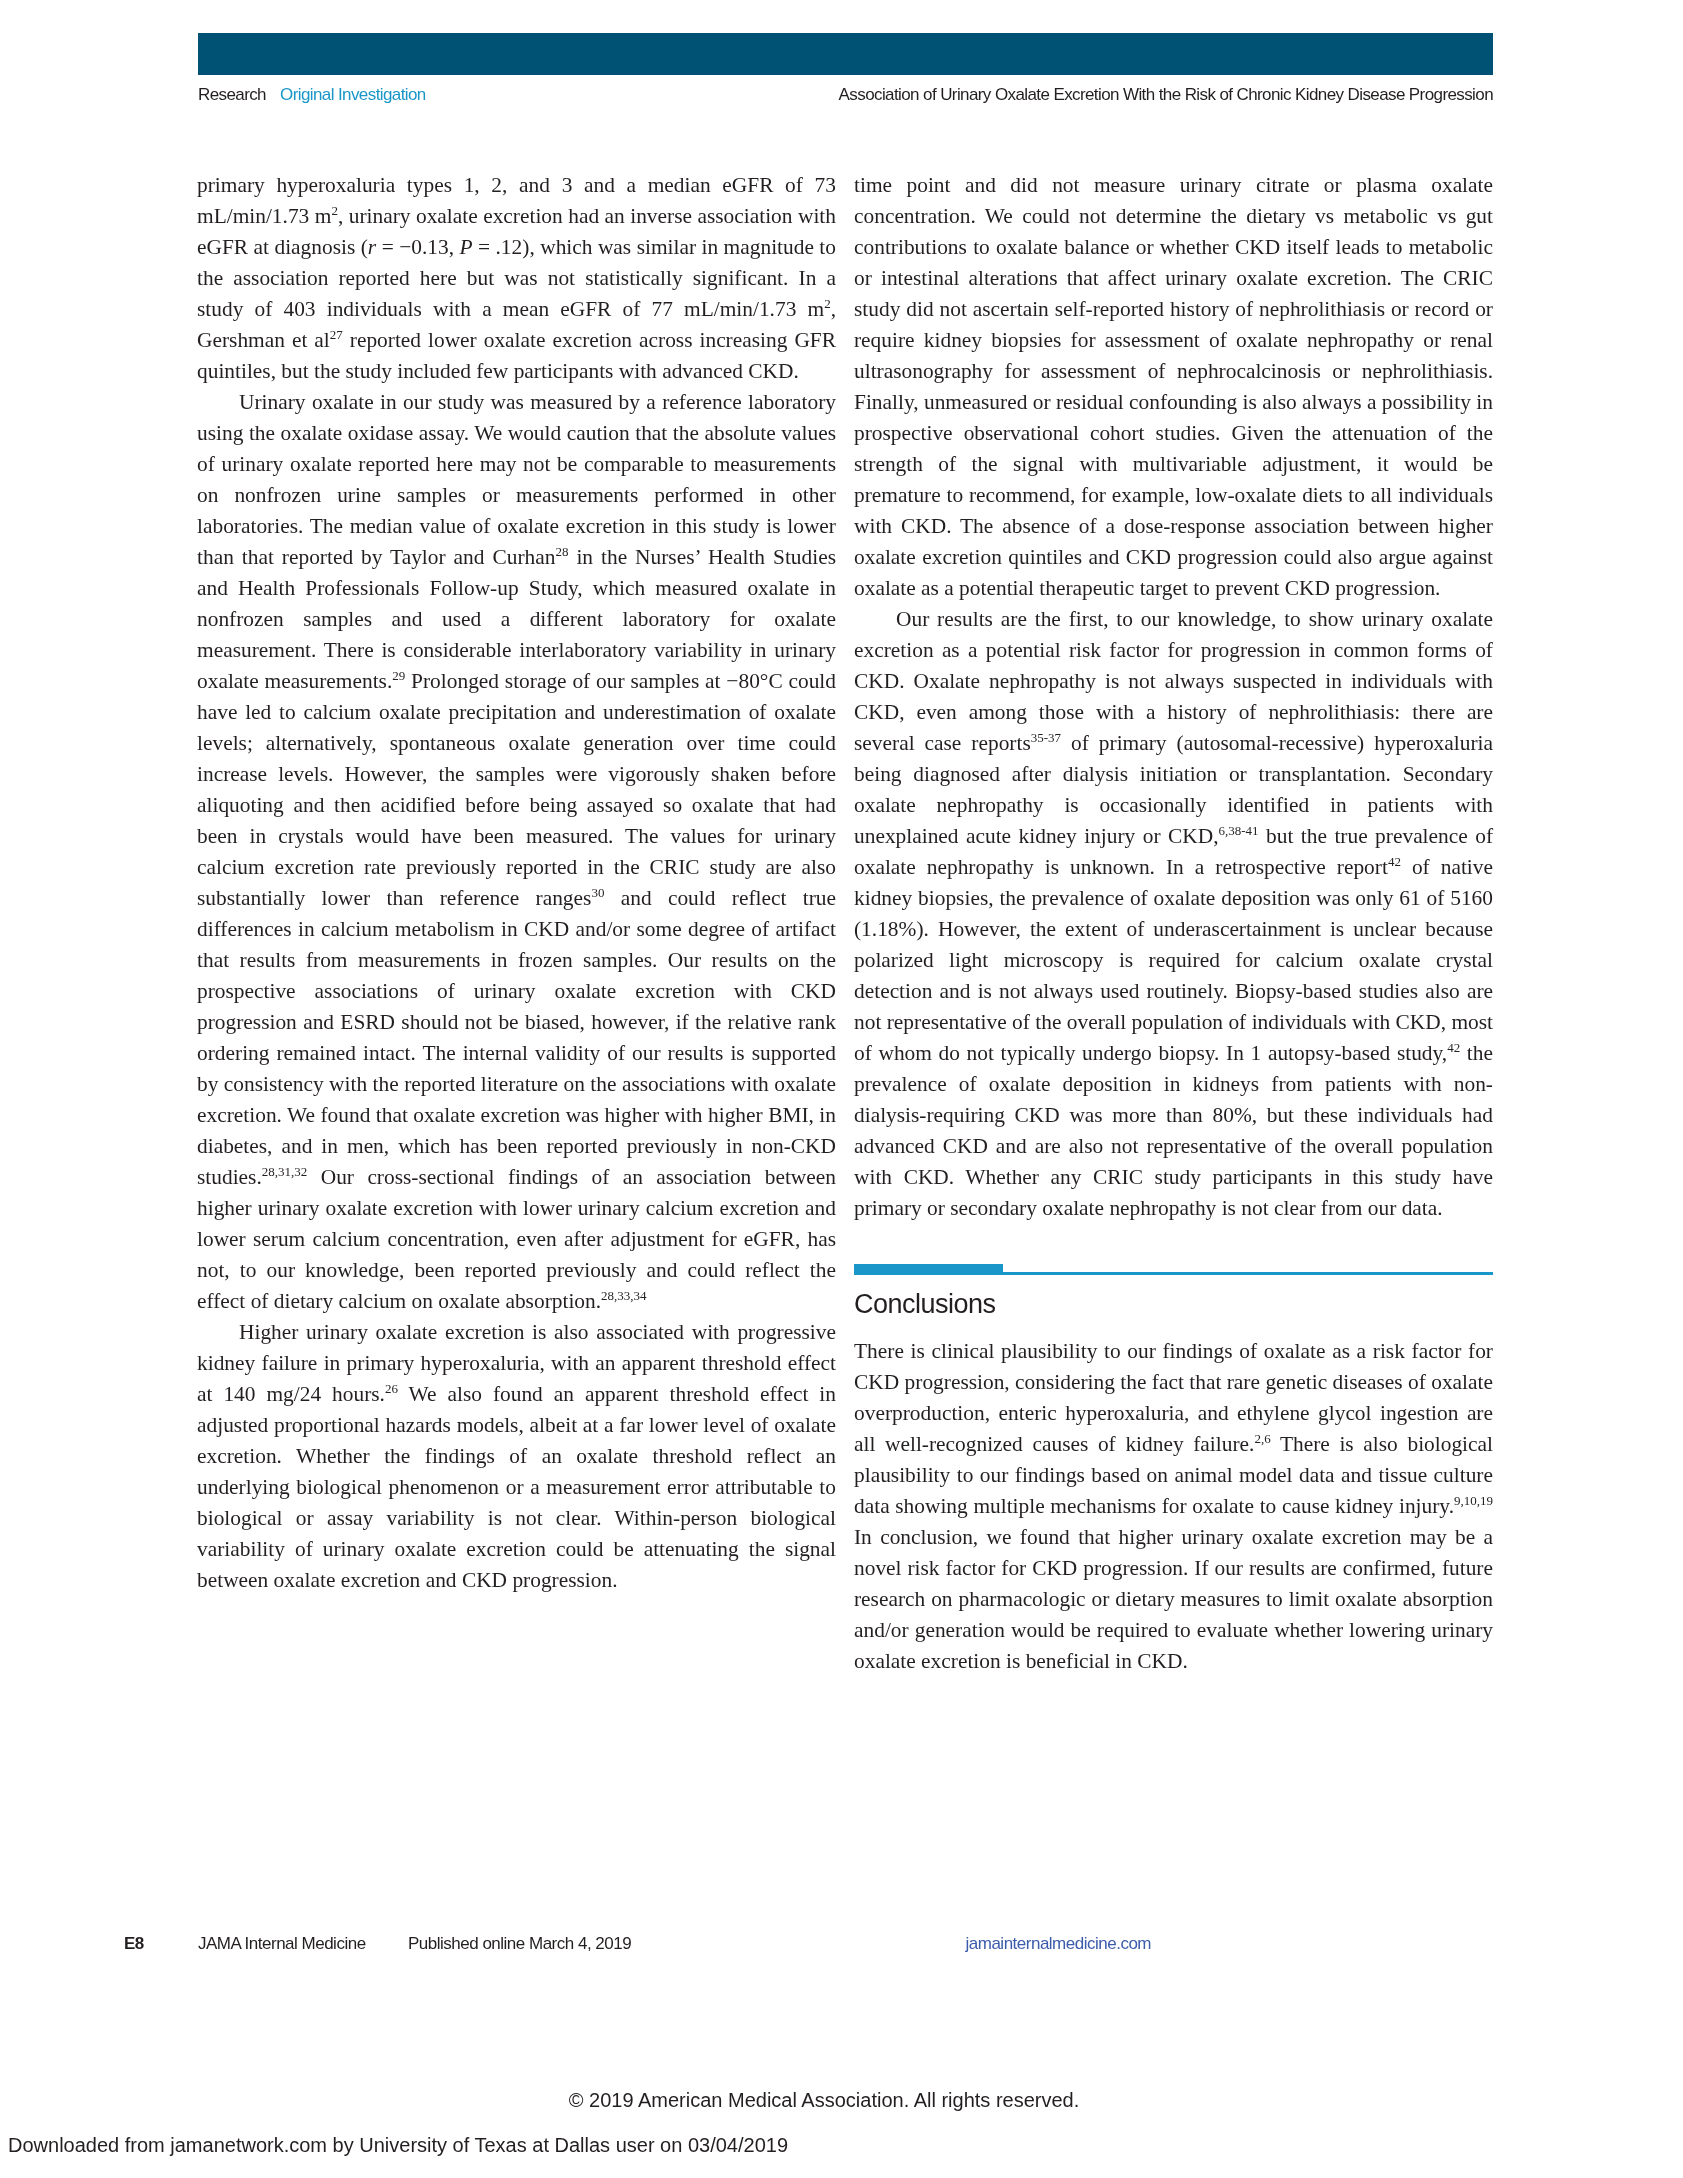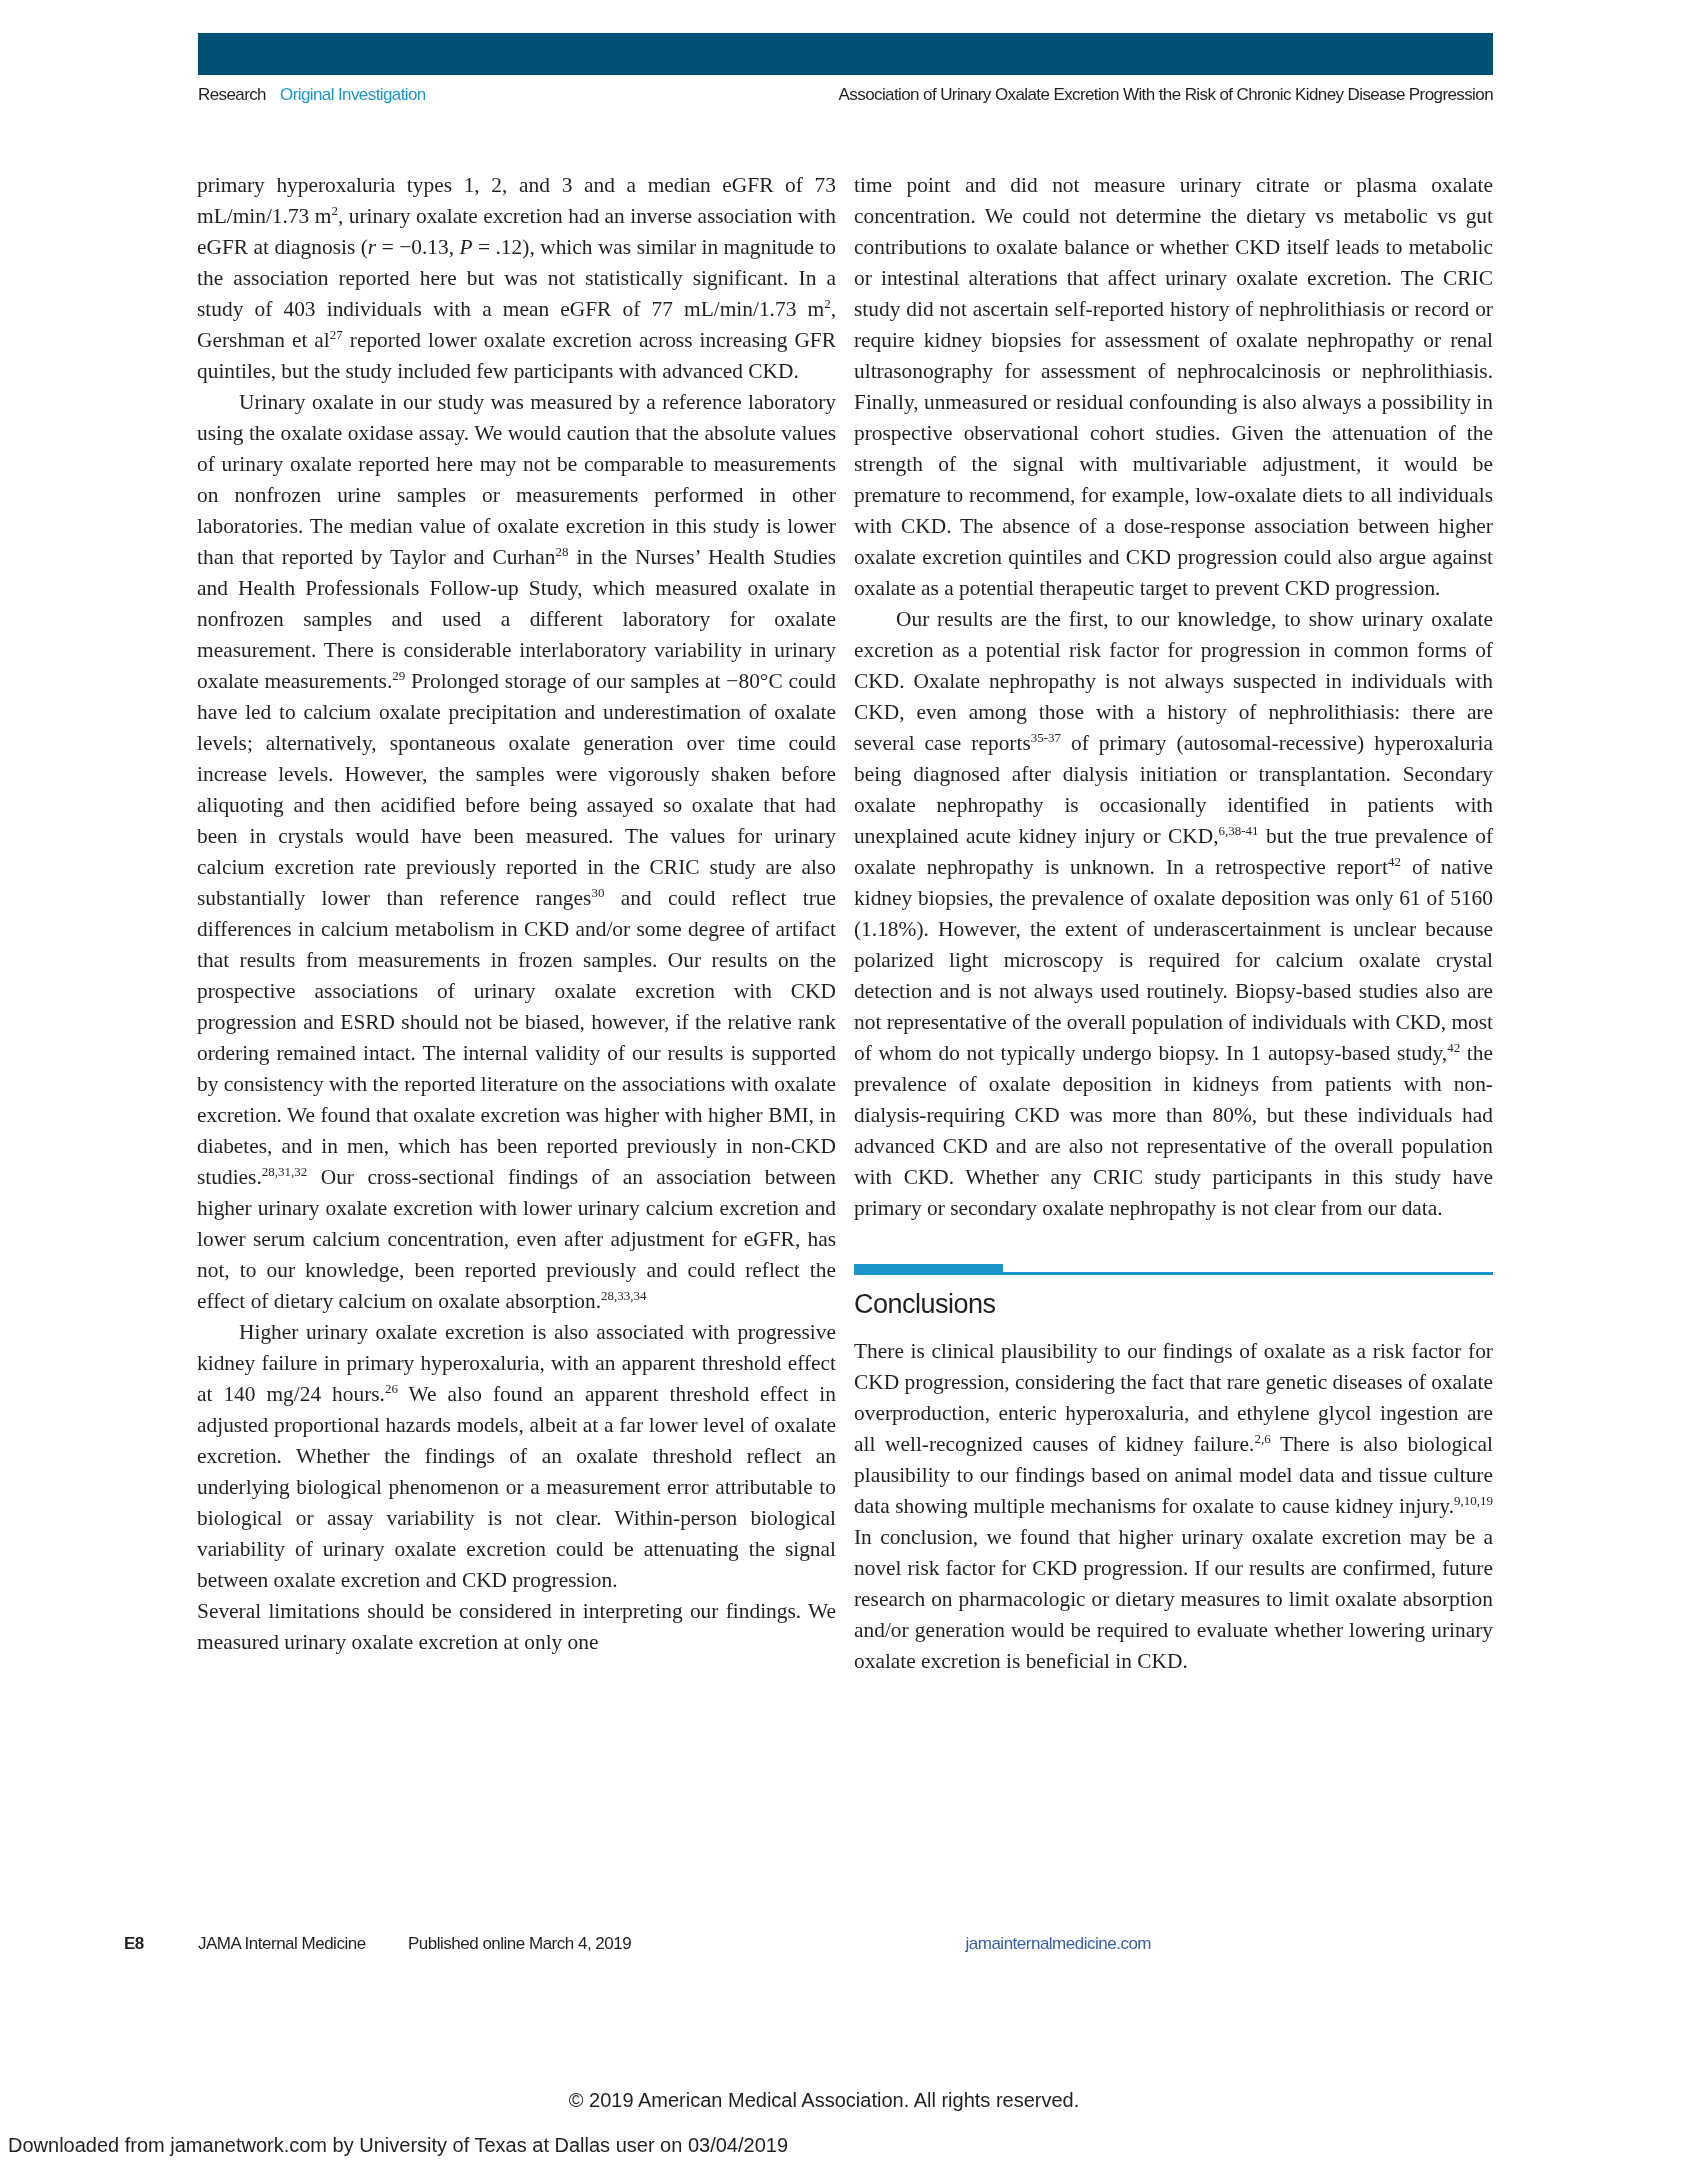--- a/index.html
+++ b/index.html
@@ -55,21 +55,20 @@
   <div class="right">Association of Urinary Oxalate Excretion With the Risk of Chronic Kidney Disease Progression</div>
 </div>
 
 <div class="col left">
   <p><span>primary hyperoxaluria types 1, 2, and 3 and a median eGFR of 73 mL/min/1.73 m</span><sup>2</sup><span>, urinary oxalate excretion had an inverse association with eGFR at diagnosis (</span><i>r</i><span> = −0.13, </span><i>P</i><span> = .12), which was similar in magnitude to the association reported here but was not statistically significant. In a study of 403 individuals with a mean eGFR of 77 mL/min/1.73 m</span><sup>2</sup><span>, Gershman et al</span><sup>27</sup><span> reported lower oxalate excretion across increasing GFR quintiles, but the study included few participants with advanced CKD.</span></p>
 
   <p class="indent"><span>Urinary oxalate in our study was measured by a reference laboratory using the oxalate oxidase assay. We would caution that the absolute values of urinary oxalate reported here may not be comparable to measurements on nonfrozen urine samples or measurements performed in other laboratories. The median value of oxalate excretion in this study is lower than that reported by Taylor and Curhan</span><sup>28</sup><span> in the Nurses’ Health Studies and Health Professionals Follow-up Study, which measured oxalate in nonfrozen samples and used a different laboratory for oxalate measurement. There is considerable interlaboratory variability in urinary oxalate measurements.</span><sup>29</sup><span> Prolonged storage of our samples at −80°C could have led to calcium oxalate precipitation and underestimation of oxalate levels; alternatively, spontaneous oxalate generation over time could increase levels. However, the samples were vigorously shaken before aliquoting and then acidified before being assayed so oxalate that had been in crystals would have been measured. The values for urinary calcium excretion rate previously reported in the CRIC study are also substantially lower than reference ranges</span><sup>30</sup><span> and could reflect true differences in calcium metabolism in CKD and/or some degree of artifact that results from measurements in frozen samples. Our results on the prospective associations of urinary oxalate excretion with CKD progression and ESRD should not be biased, however, if the relative rank ordering remained intact. The internal validity of our results is supported by consistency with the reported literature on the associations with oxalate excretion. We found that oxalate excretion was higher with higher BMI, in diabetes, and in men, which has been reported previously in non-CKD studies.</span><sup>28,31,32</sup><span> Our cross-sectional findings of an association between higher urinary oxalate excretion with lower urinary calcium excretion and lower serum calcium concentration, even after adjustment for eGFR, has not, to our knowledge, been reported previously and could reflect the effect of dietary calcium on oxalate absorption.</span><sup>28,33,34</sup></p>
 
   <p class="indent"><span>Higher urinary oxalate excretion is also associated with progressive kidney failure in primary hyperoxaluria, with an apparent threshold effect at 140 mg/24 hours.</span><sup>26</sup><span> We also found an apparent threshold effect in adjusted proportional hazards models, albeit at a far lower level of oxalate excretion. Whether the findings of an oxalate threshold reflect an underlying biological phenomenon or a measurement error attributable to biological or assay variability is not clear. Within-person biological variability of urinary oxalate excretion could be attenuating the signal between oxalate excretion and CKD progression.</span></p>
 
-  <p>Several limitations should be considered in interpreting our findings. We measured urinary oxalate excretion at only one</p>
 </div>
 
 <div class="col right">
   <p>time point and did not measure urinary citrate or plasma oxalate concentration. We could not determine the dietary vs metabolic vs gut contributions to oxalate balance or whether CKD itself leads to metabolic or intestinal alterations that affect urinary oxalate excretion. The CRIC study did not ascertain self-reported history of nephrolithiasis or record or require kidney biopsies for assessment of oxalate nephropathy or renal ultrasonography for assessment of nephrocalcinosis or nephrolithiasis. Finally, unmeasured or residual confounding is also always a possibility in prospective observational cohort studies. Given the attenuation of the strength of the signal with multivariable adjustment, it would be premature to recommend, for example, low-oxalate diets to all individuals with CKD. The absence of a dose-response association between higher oxalate excretion quintiles and CKD progression could also argue against oxalate as a potential therapeutic target to prevent CKD progression.</p>
 
   <p class="indent"><span>Our results are the first, to our knowledge, to show urinary oxalate excretion as a potential risk factor for progression in common forms of CKD. Oxalate nephropathy is not always suspected in individuals with CKD, even among those with a history of nephrolithiasis: there are several case reports</span><sup>35-37</sup><span> of primary (autosomal-recessive) hyperoxaluria being diagnosed after dialysis initiation or transplantation. Secondary oxalate nephropathy is occasionally identified in patients with unexplained acute kidney injury or CKD,</span><sup>6,38-41</sup><span> but the true prevalence of oxalate nephropathy is unknown. In a retrospective report</span><sup>42</sup><span> of native kidney biopsies, the prevalence of oxalate deposition was only 61 of 5160 (1.18%). However, the extent of underascertainment is unclear because polarized light microscopy is required for calcium oxalate crystal detection and is not always used routinely. Biopsy-based studies also are not representative of the overall population of individuals with CKD, most of whom do not typically undergo biopsy. In 1 autopsy-based study,</span><sup>42</sup><span> the prevalence of oxalate deposition in kidneys from patients with non-dialysis-requiring CKD was more than 80%, but these individuals had advanced CKD and are also not representative of the overall population with CKD. Whether any CRIC study participants in this study have primary or secondary oxalate nephropathy is not clear from our data.</span></p>
 
   <div class="section-rule">
     <div class="thin"></div>
     <div class="thick"></div>

